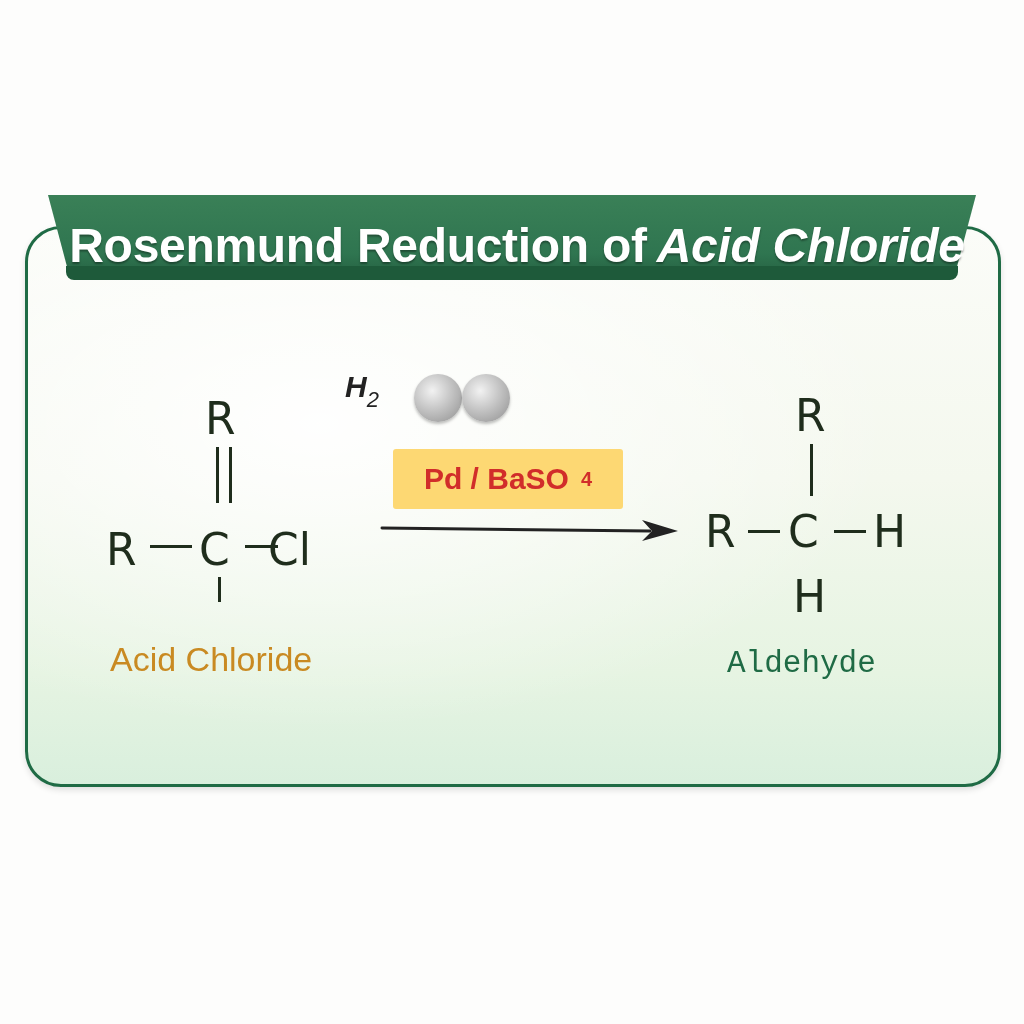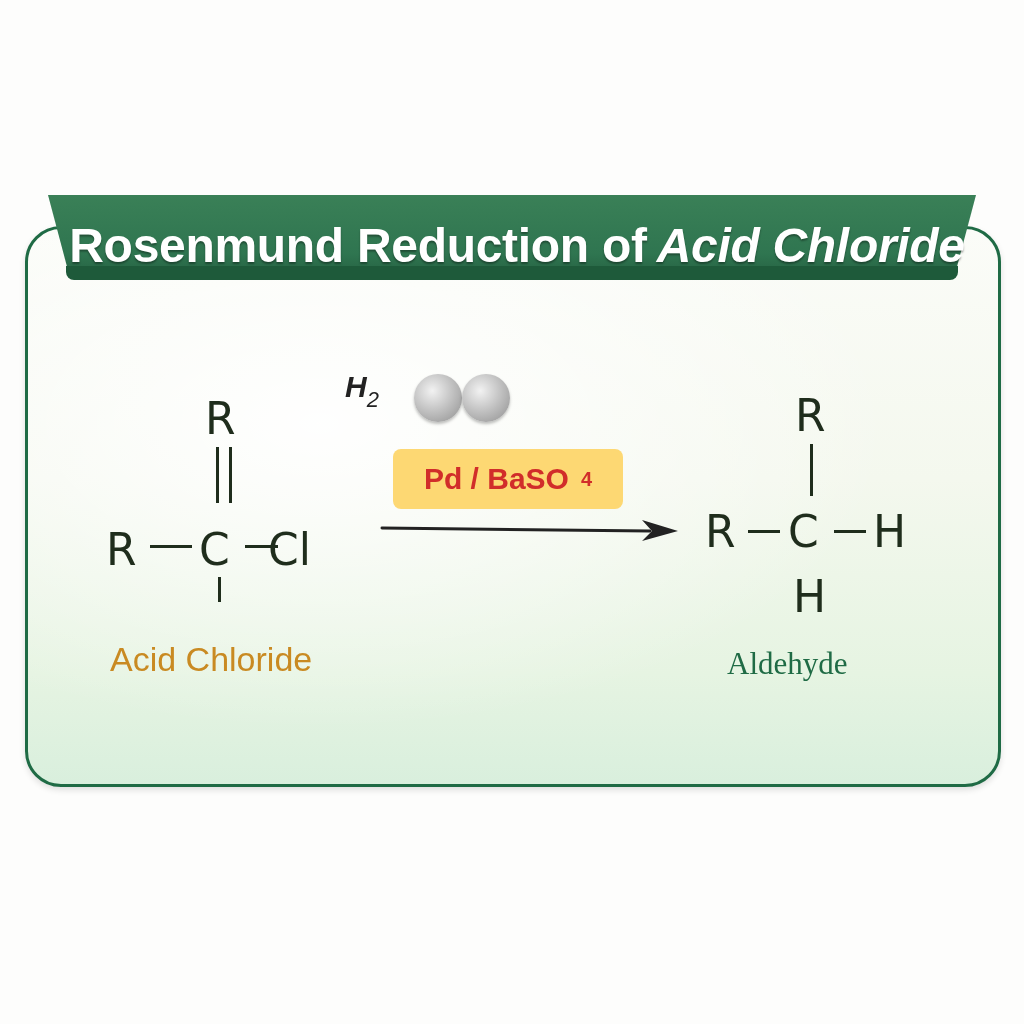--- a/index.html
+++ b/index.html
@@ -75,21 +75,21 @@
       left: 110px; top: 640px;
       color: #c98a22;
       font-family: "Liberation Sans", sans-serif;
       font-size: 34px;
       font-weight: 500;
     }
     .label-right {
       position: absolute;
       left: 727px; top: 646px;
       color: #1f6b45;
-      font-family: Liberation Serif, serif;
+      font-family: Liberation Mono, monospace;
       font-size: 31px;
       font-weight: 500;
     }
 
     .h2-label {
       position: absolute;
       left: 345px; top: 370px;
       font-family: "Liberation Sans", sans-serif;
       font-size: 30px;
       font-weight: bold;
@@ -102,21 +102,21 @@
       width: 48px; height: 48px;
       border-radius: 50%;
       background: radial-gradient(circle at 38% 35%, #f2f2f2 0%, #c4c4c4 45%, #8e8e8e 100%);
       box-shadow: 0 2px 3px rgba(0,0,0,0.25);
     }
     .catalyst {
       position: absolute;
       left: 393px; top: 449px;
       width: 230px; height: 60px;
       background: #fdd873;
-      border-radius: 8px;
+      border-radius: 3px;
       display: flex; align-items: center; justify-content: center;
       color: #d12d2a;
       font-family: "Liberation Sans", sans-serif;
       font-weight: bold;
       font-size: 30px;
       gap: 12px;
     }
     .catalyst sub { font-size: 20px; vertical-align: -8px; }
     .arrow {
       position: absolute;

